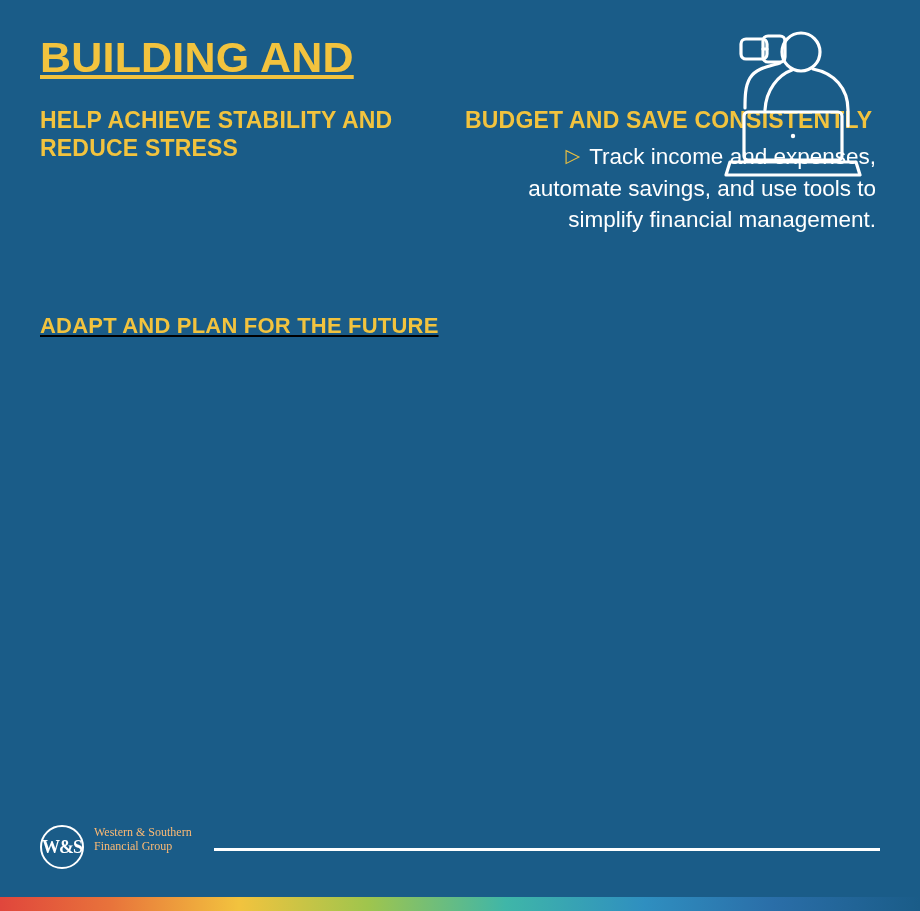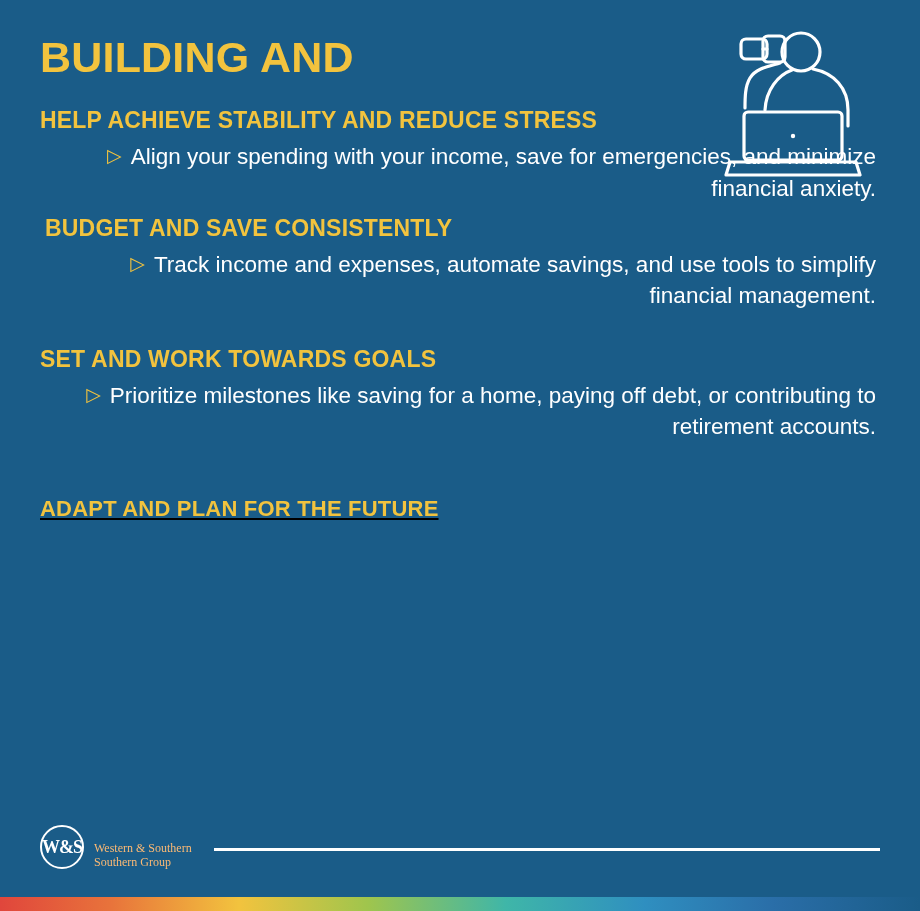--- a/index.html
+++ b/index.html
@@ -26,36 +26,37 @@
   
   .title {
     color: #f2c33e;
     font-size: 43px;
     font-weight: bold;
     line-height: 1.08;
     letter-spacing: 0.2px;
     max-width: 640px;
     text-transform: uppercase;
     margin: 0 0 26px 0;
+    text-decoration: underline;
   }
   .title .line { display: block; }
 
   
   .illustration {
     position: absolute;
     top: 22px;
     right: 42px;
     width: 170px;
     height: 165px;
   }
 
   
   .grid {
     display: grid;
-    grid-template-columns: 1fr;
+    grid-template-columns: 1fr 1fr;
   }
   .block { margin-bottom: 6px; }
   .block.right { padding-left: 5px; }
 
   .heading {
     color: #f2c33e;
     font-size: 23px;
     font-weight: bold;
     line-height: 1.22;
     text-transform: uppercase;
@@ -94,21 +95,21 @@
   .footer {
     position: absolute;
     left: 40px;
     right: 40px;
     bottom: 42px;
     display: flex;
     align-items: center;
   }
   .logo {
     display: flex;
-    align-items: flex-end;
+    align-items: flex-start;
     flex: 0 0 auto;
   }
   .logo-mark {
     width: 40px;
     height: 40px;
     border-radius: 50%;
     border: 2px solid #ffffff;
     color: #ffffff;
     display: flex;
     align-items: center;
@@ -177,46 +178,41 @@
       <rect x="36" y="90" width="98" height="48" rx="4"></rect>
       <circle cx="85" cy="114" r="2.2" fill="#ffffff" stroke="none"></circle>
 
       <path d="M22 140 L 148 140 L 152 153 L 18 153 Z"></path>
     </svg>
   </div>
 
   <div class="grid">
     <div class="block left">
       <div class="heading">HELP ACHIEVE STABILITY AND REDUCE STRESS</div>
-      <p class="body"><span class="tri">▷</span><span>Align your spending with your income, save for emergencies, and minimize financial anxiety.</span></p>
     </div>
     <div class="block right">
       <div class="heading">BUDGET AND SAVE CONSISTENTLY</div>
       <p class="body"><span class="tri">▷</span><span>Track income and expenses, automate savings, and use tools to simplify financial management.</span></p>
     </div>
   </div>
 
   <div class="grid row2">
-    <div class="block left">
-      <div class="heading">SET AND WORK TOWARDS GOALS</div>
-      <p class="body"><span class="tri">▷</span><span>Prioritize milestones like saving for a home, paying off debt, or contributing to retirement accounts.</span></p>
-    </div>
     <div class="block right">
     </div>
   </div>
 
   <div class="full">
     <div class="heading">ADAPT AND PLAN FOR THE FUTURE</div>
   </div>
 
   <div class="footer">
     <div class="logo">
       <div class="logo-mark">W&amp;S</div>
       <div class="logo-text">
         <div>Western &amp; Southern</div>
-        <div>Southern Group</div>
+        <div>Financial Group</div>
       </div>
     </div>
     <div class="footer-rule"></div>
   </div>
 
   <div class="bottom-bar"></div>
 </div>
 
 </body></html>

